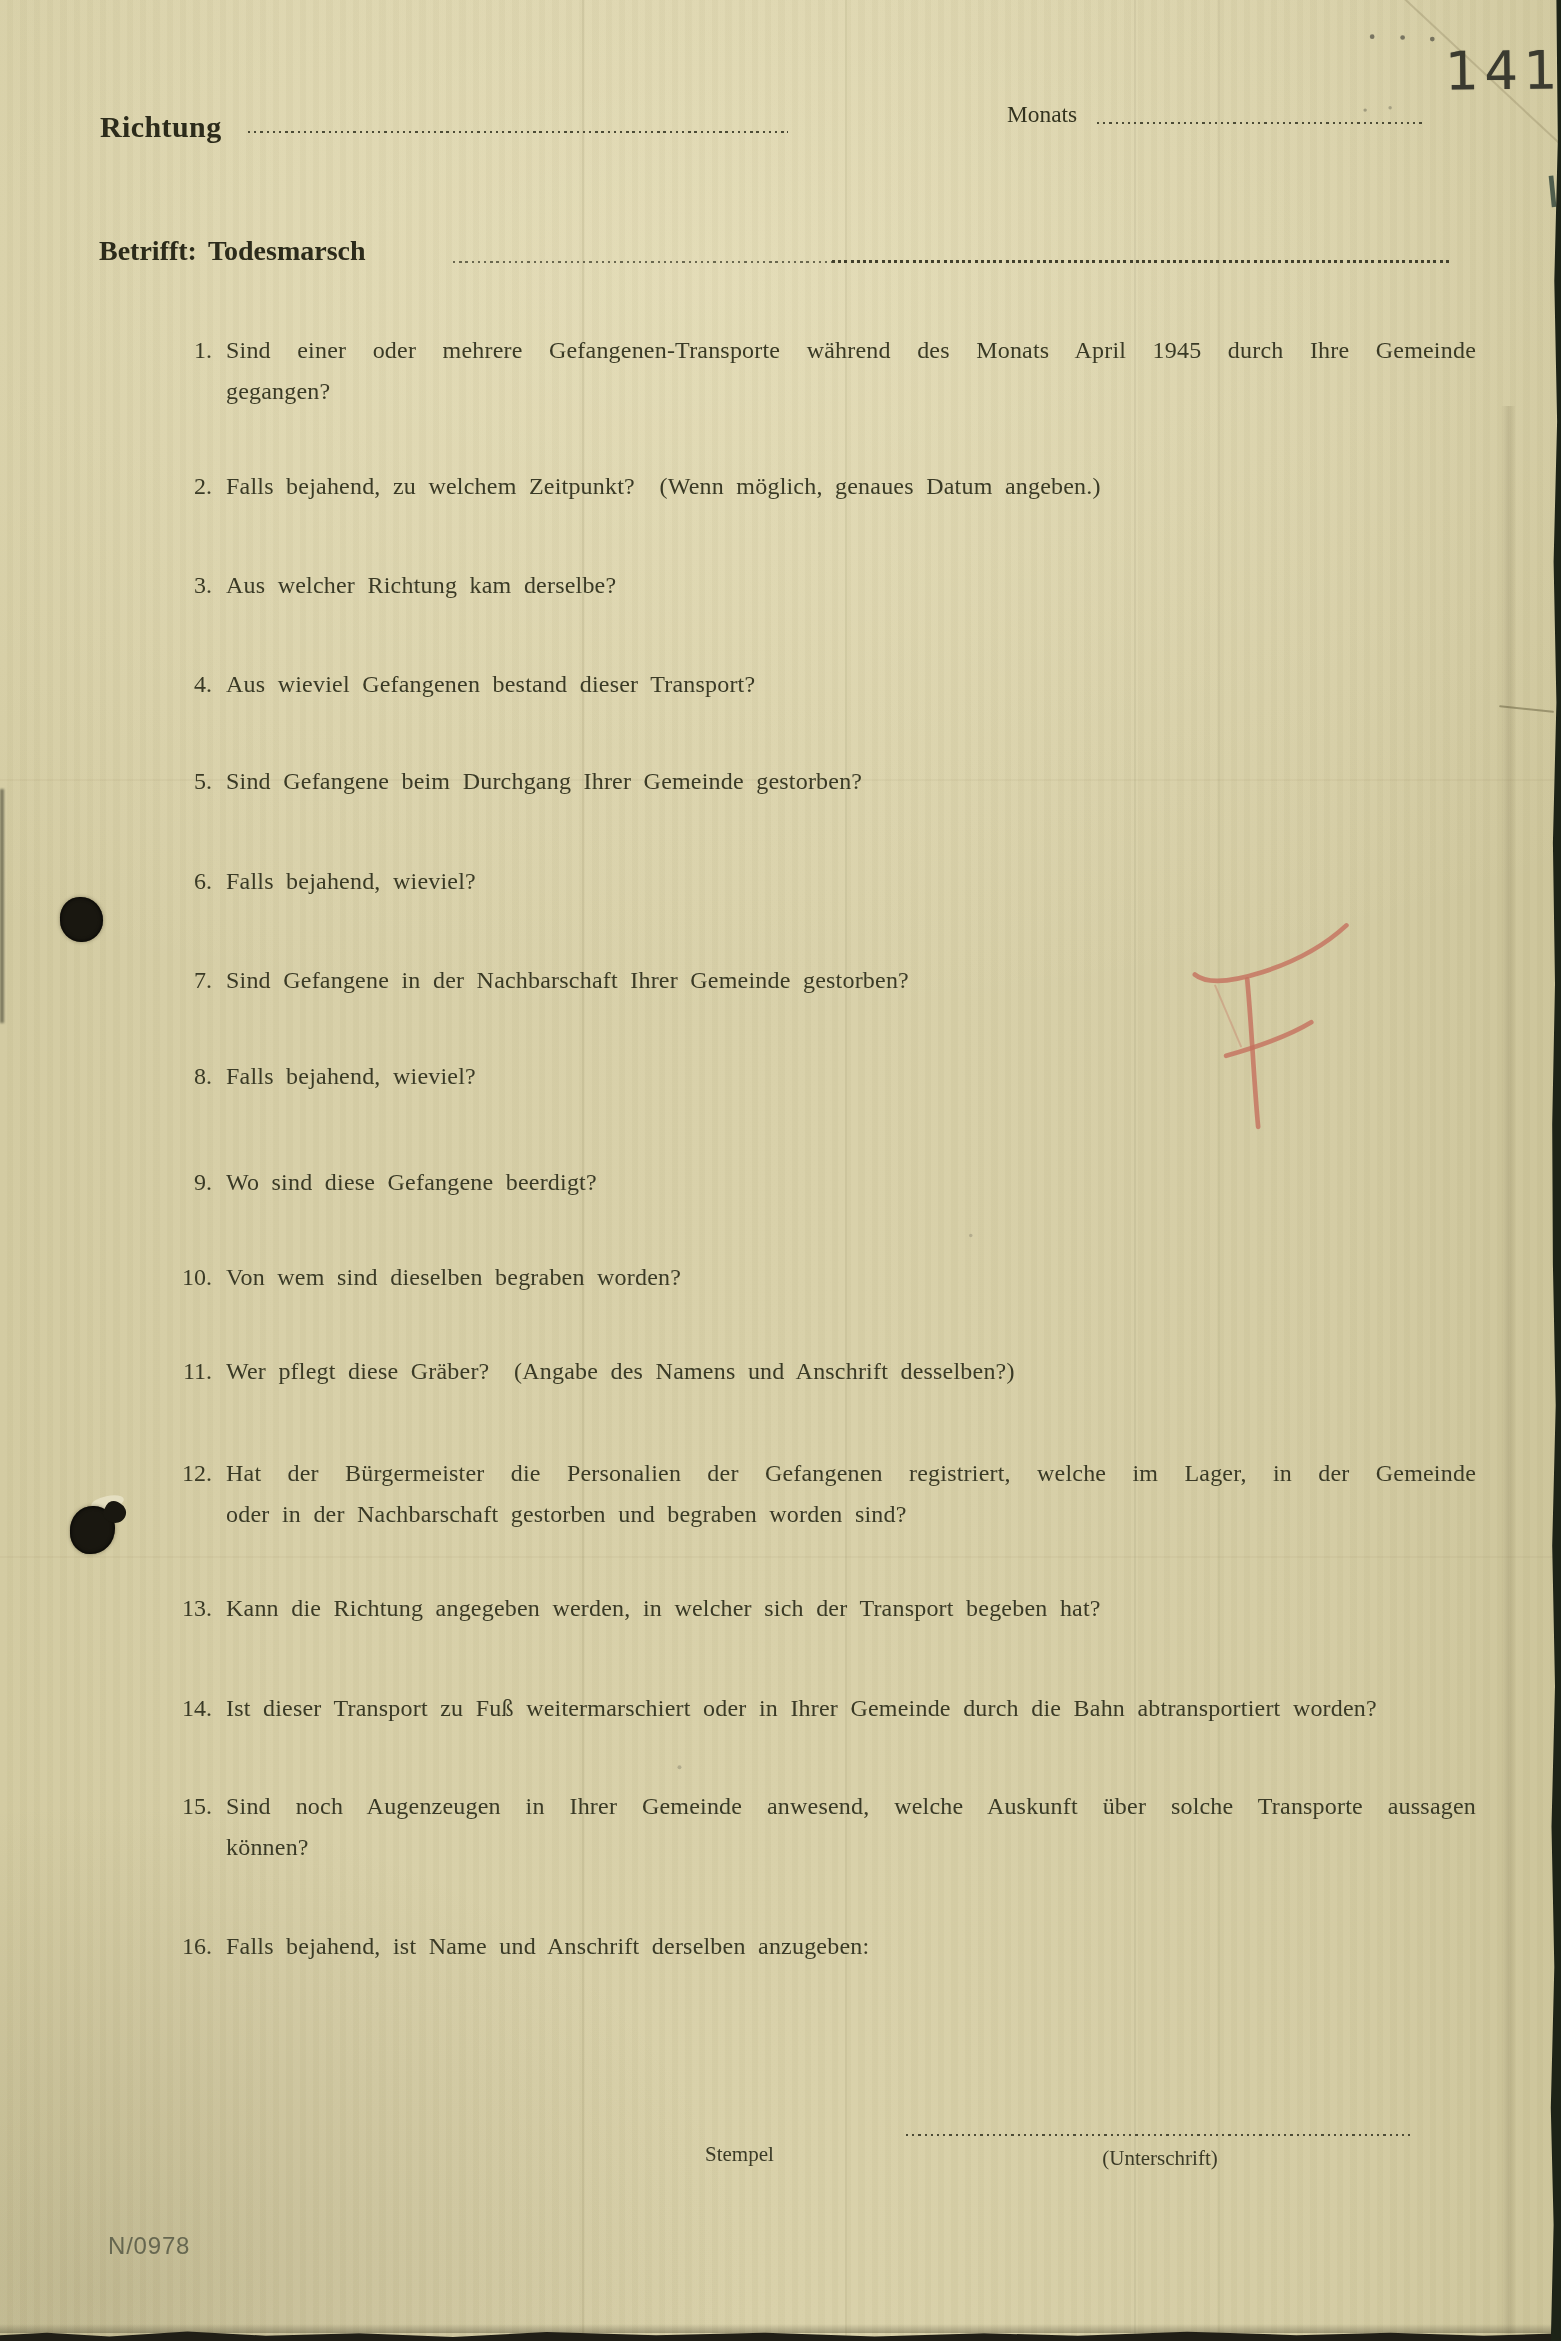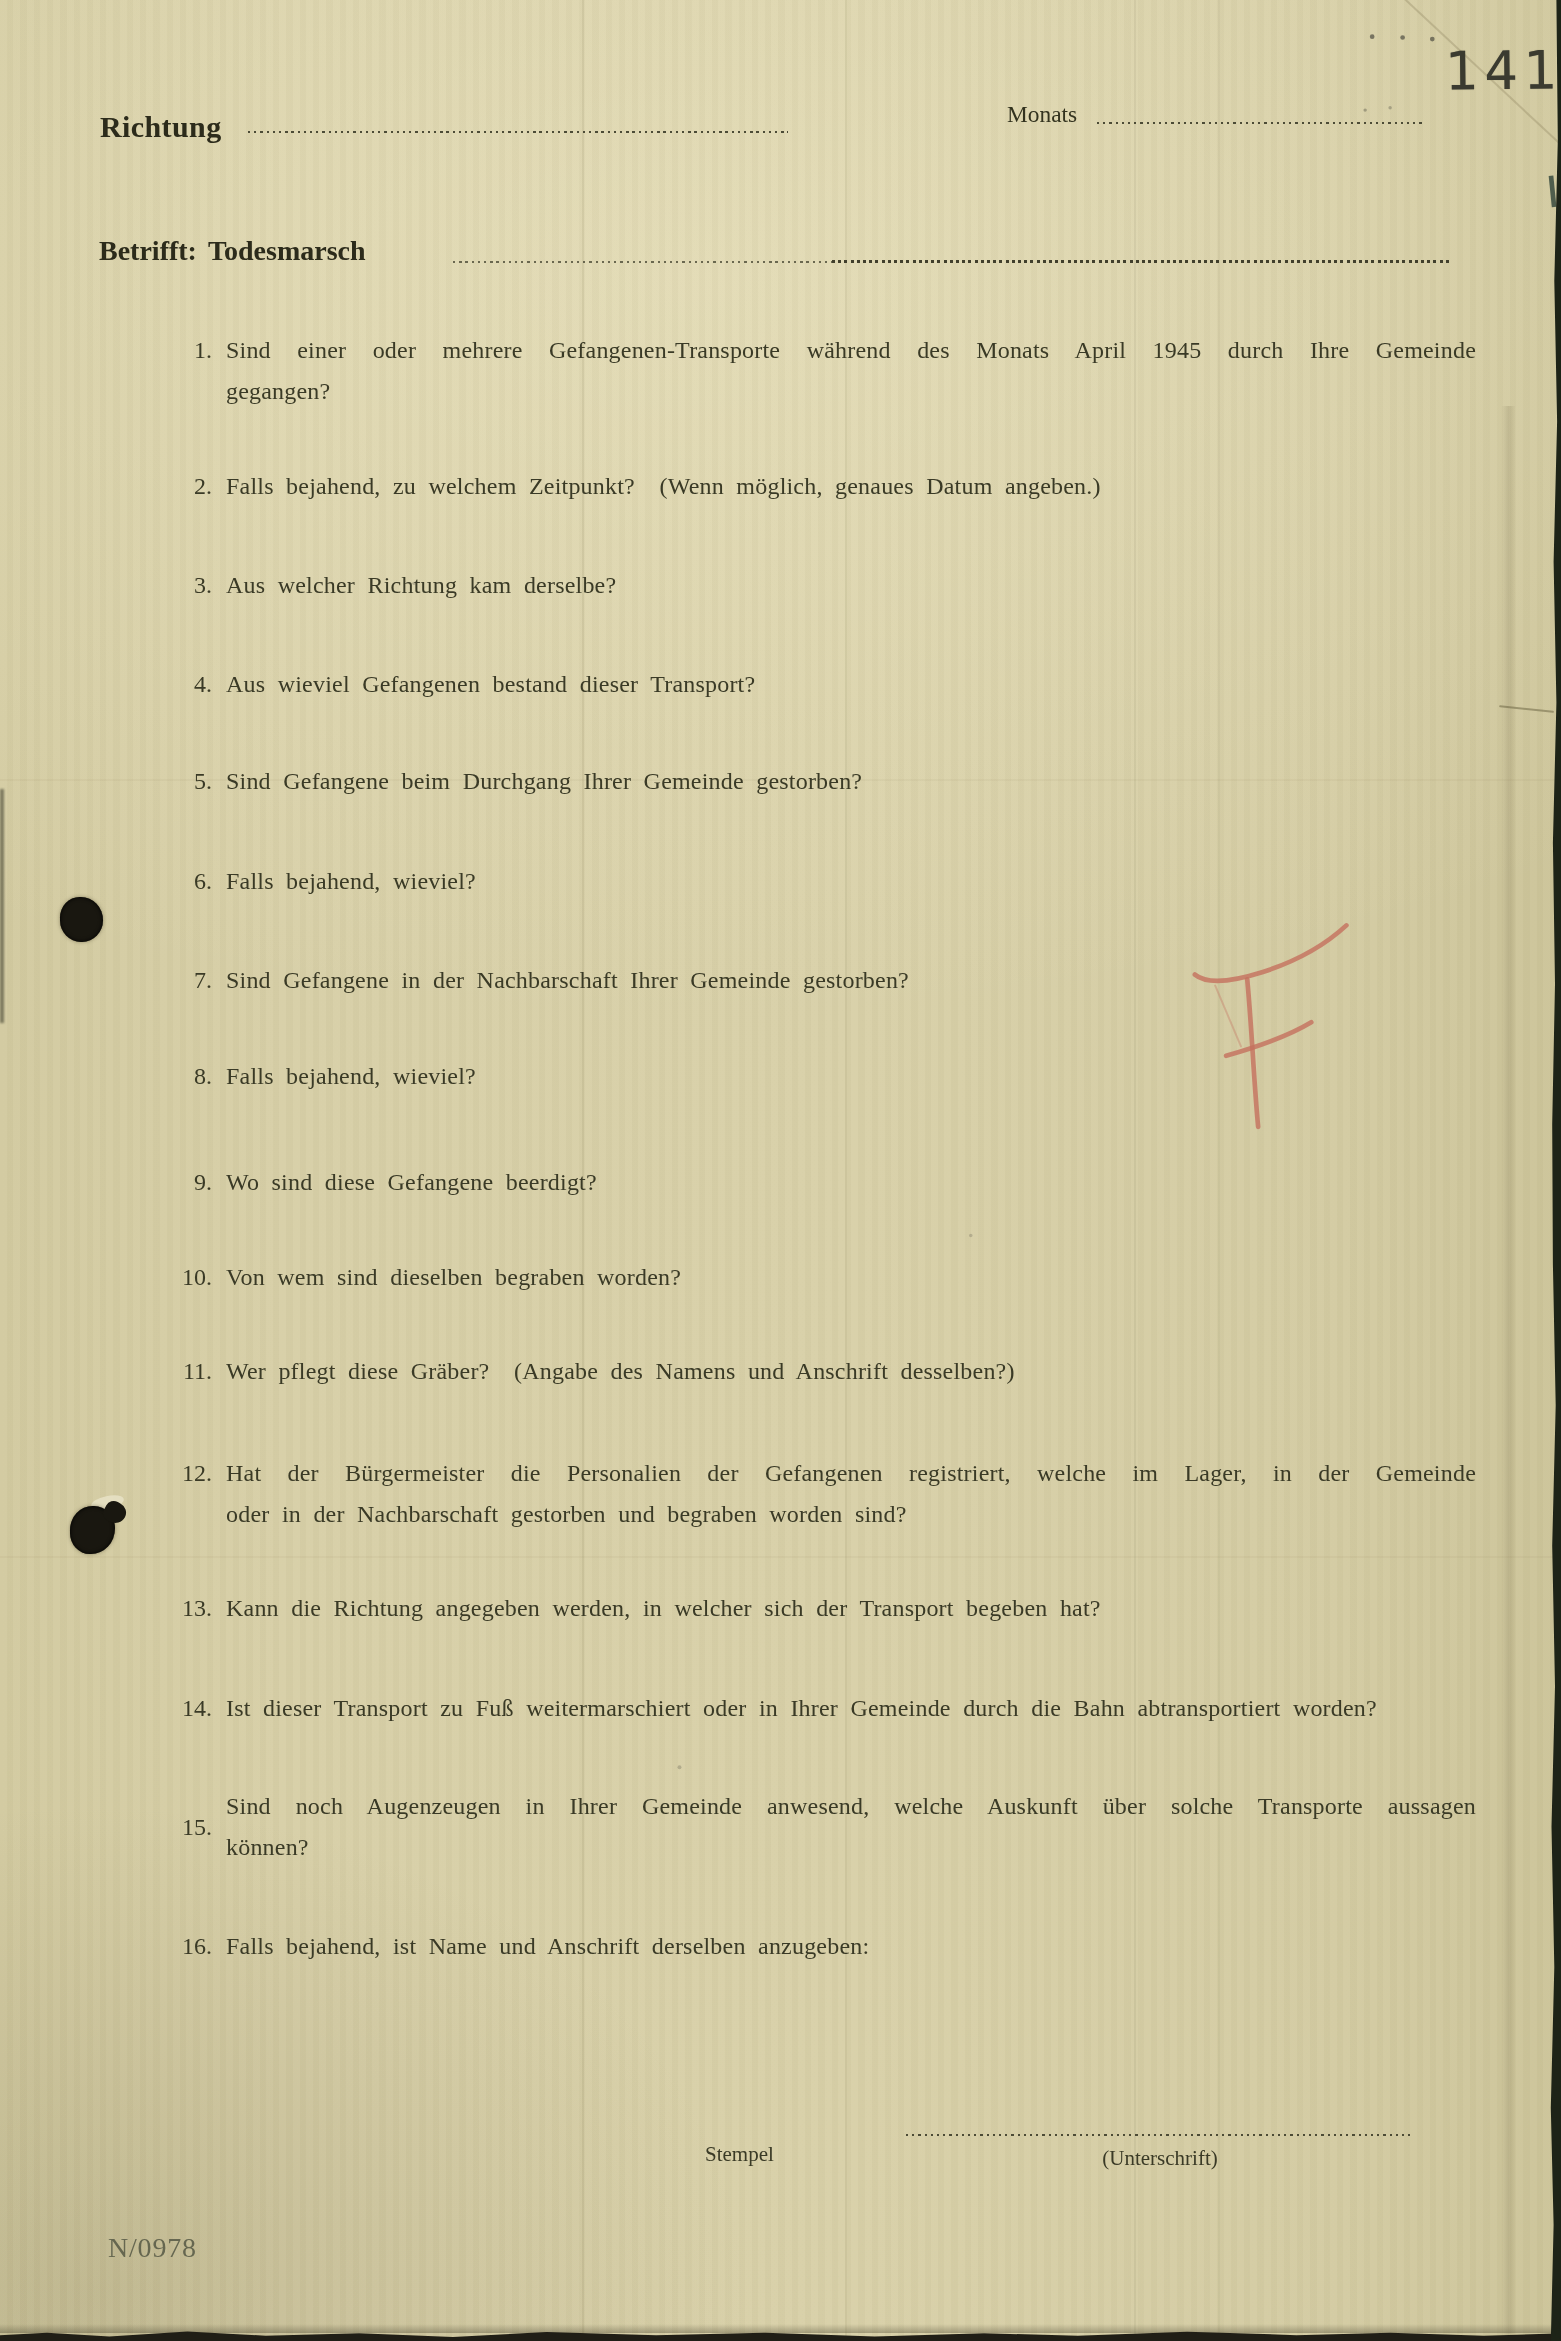--- a/index.html
+++ b/index.html
@@ -64,28 +64,28 @@
   .betrifft-row .val{margin-left:11px;}
   
   .question{position:absolute;left:109px;width:1367px;display:flex;font-size:24px;color:#3a3a26;}
   .qnum{flex:0 0 117px;padding-right:14px;box-sizing:border-box;text-align:right;line-height:41px;}
   .qtext{flex:1 1 auto;min-width:0;}
   .qline{line-height:41px;word-spacing:.26em;letter-spacing:0.2px;}
   .qline.stretch{text-align:justify;text-align-last:justify;}
   .q1{top:330px;}  .q2{top:466px;}  .q3{top:565px;}  .q4{top:664px;}
   .q5{top:761px;}  .q6{top:861px;} .q7{top:960px;} .q8{top:1056px;}
   .q9{top:1162px;} .q10{top:1257px;}.q11{top:1351px;}.q12{top:1453px;justify-content:flex-end;}
-  .q13{top:1588px;}.q14{top:1688px;}.q15{top:1786px;align-items:center;}.q16{top:1926px;}
+  .q13{top:1588px;}.q14{top:1688px;}.q15{top:1786px;}.q16{top:1926px;}
   
   .stempel-label{position:absolute;left:705px;top:2140px;font-size:21px;color:#3a3a26;line-height:28px;}
   .unterschrift-label{position:absolute;left:906px;top:2144px;width:508px;text-align:center;
     font-size:21px;color:#3a3a26;line-height:28px;}
   .sig-line{left:906px;top:2134px;width:508px;}
-  .footer-code{position:absolute;left:108px;top:2232px;font-family:Liberation Serif, serif;
-    font-size:28px;color:#5c5e49;letter-spacing:0.8px;opacity:.9;}
+  .footer-code{position:absolute;left:108px;top:2232px;font-family:Liberation Sans, sans-serif;
+    font-size:24px;color:#5c5e49;letter-spacing:0.8px;opacity:.9;}
   .marks-svg{position:absolute;inset:0;pointer-events:none;}
 </style>
 </head>
 <body>
 
 <div class="page">
 
   <div class="crease-v c1"></div>
   <div class="crease-v c2"></div>
   <div class="crease-v c3"></div>

